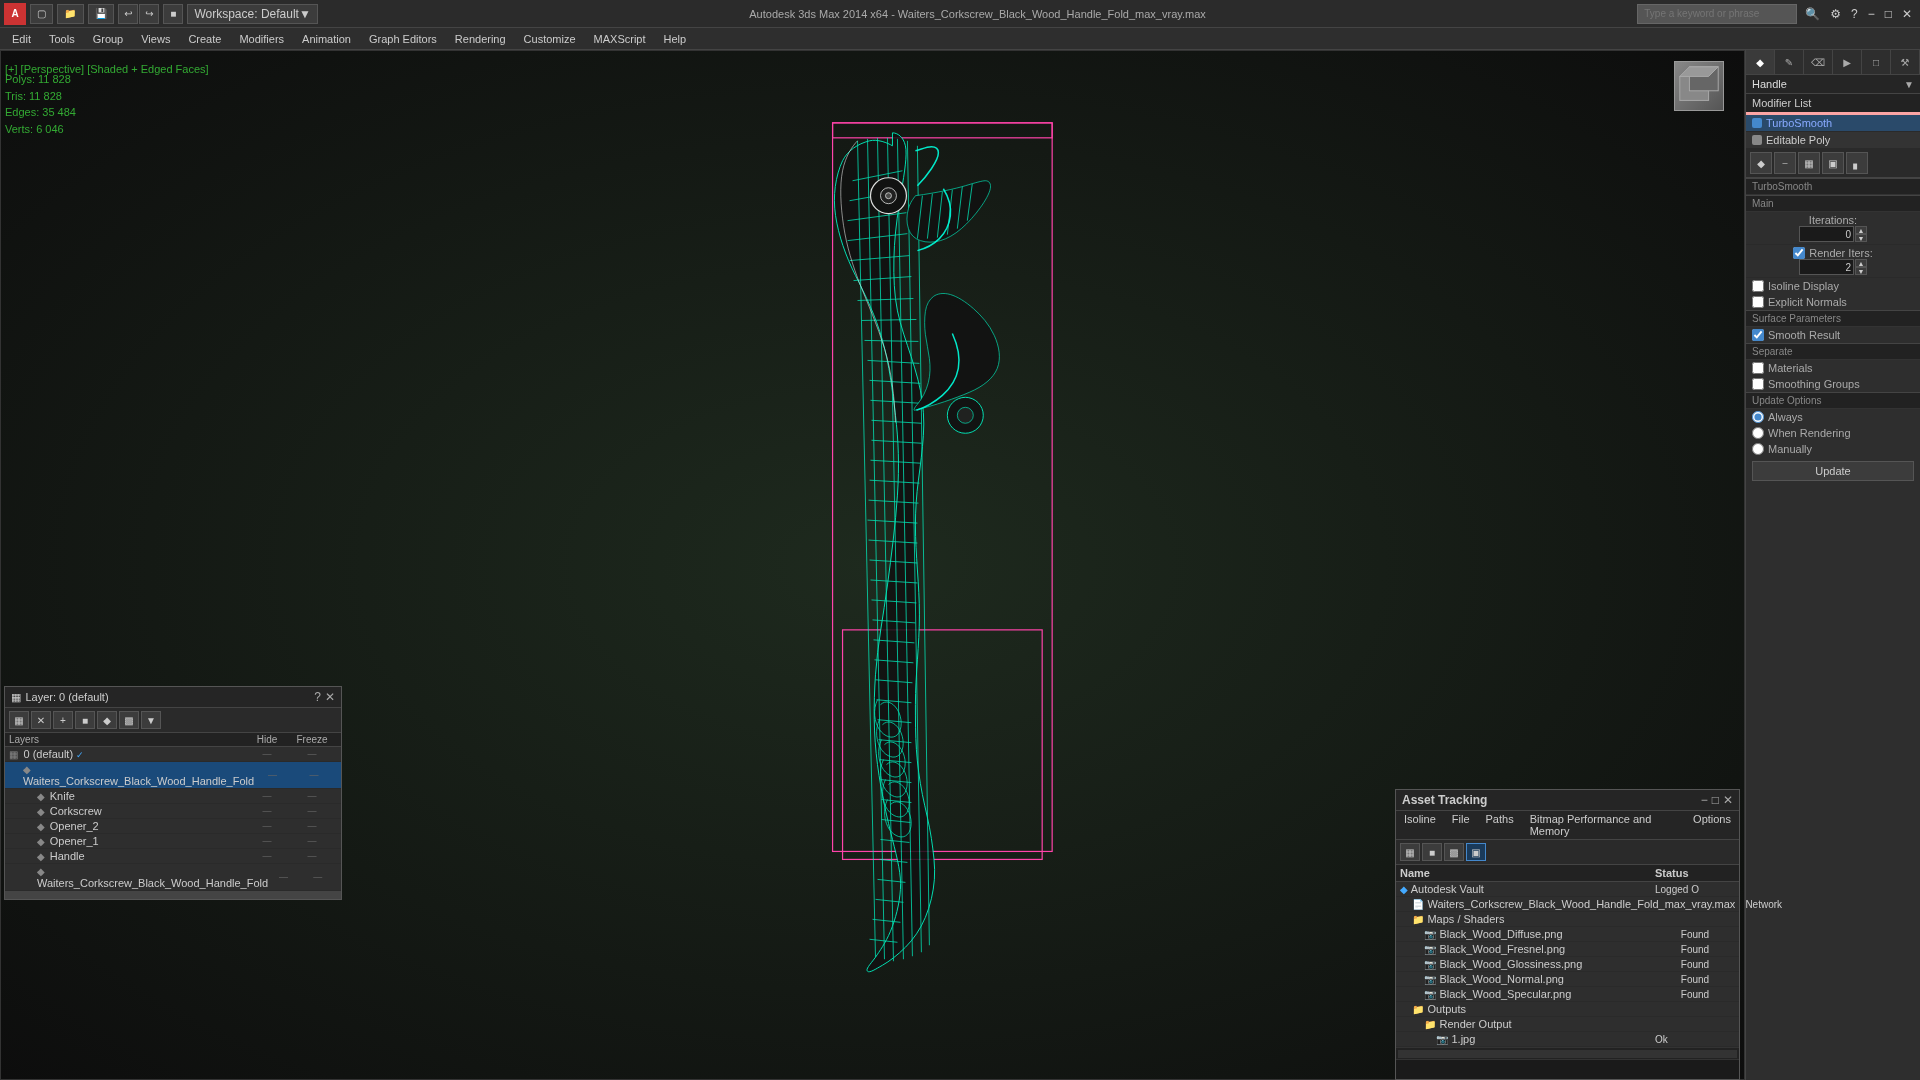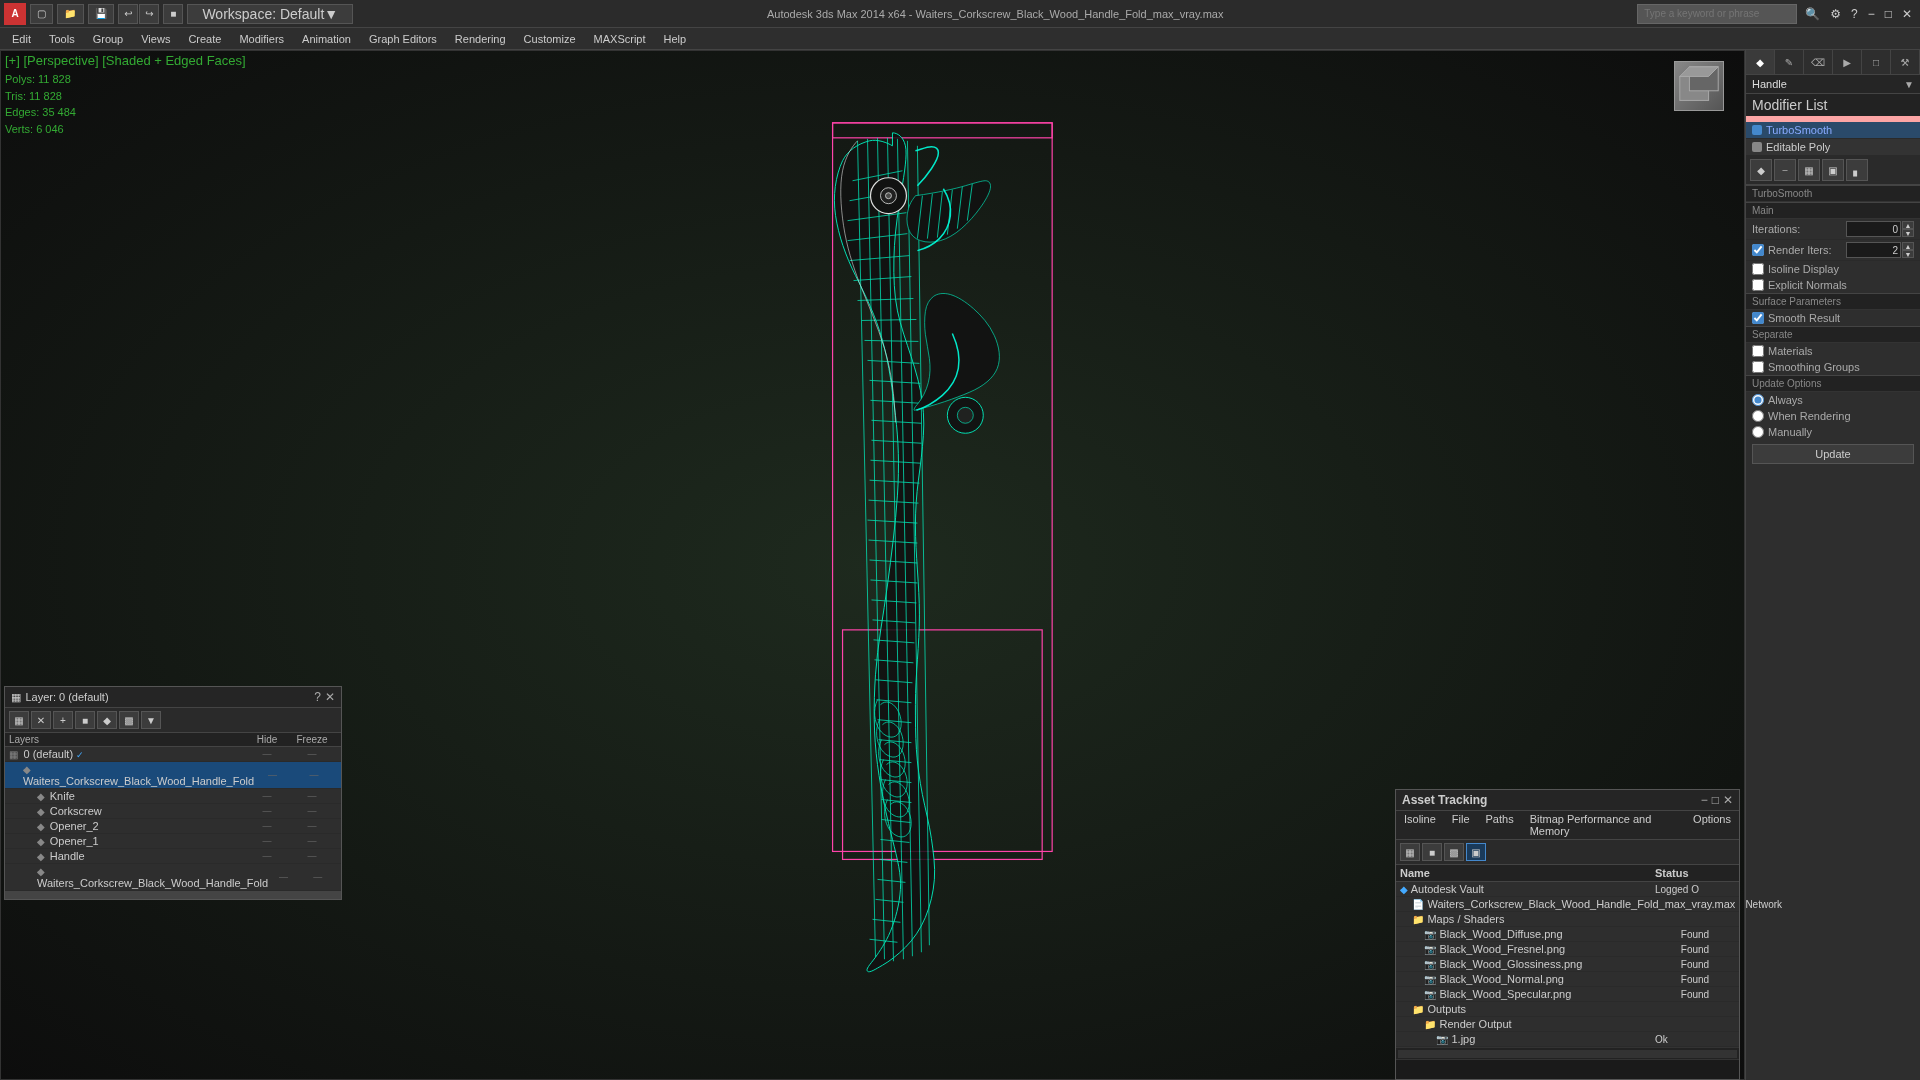--- a/index.html
+++ b/index.html
@@ -2,68 +2,68 @@
 <html><head>
   <meta charset="utf-8">
   <style>
     * { margin: 0; padding: 0; box-sizing: border-box; }
     body { width: 1920px; height: 1080px; background: #3a3a3a; font-family: 'Arial', sans-serif; font-size: 11px; color: #ccc; overflow: hidden; }
 
     
     #topbar { display: flex; align-items: center; background: #2b2b2b; height: 28px; border-bottom: 1px solid #444; padding: 0 4px; gap: 4px; }
     #topbar .logo { width: 22px; height: 22px; background: #cc3333; display: flex; align-items: center; justify-content: center; color: white; font-weight: bold; font-size: 10px; }
     #topbar .toolbar-btn { background: #3c3c3c; border: 1px solid #555; color: #ccc; padding: 2px 6px; font-size: 10px; cursor: pointer; height: 20px; }
-    #topbar .workspace-dropdown { background: #3c3c3c; border: 1px solid #555; color: #ccc; padding: 2px 14px; font-size: 14px; height: 20px; min-width: 120px; display: flex; align-items: center; justify-content: space-between; cursor: pointer; }
+    #topbar .workspace-dropdown { background: #3c3c3c; border: 1px solid #555; color: #ccc; padding: 2px 6px; font-size: 12px; height: 20px; min-width: 120px; display: flex; align-items: center; justify-content: space-between; cursor: pointer; }
     #topbar .title { flex: 1; text-align: center; color: #aaa; font-size: 11px; }
     #topbar .search-box { background: #555; border: 1px solid #666; color: #ccc; padding: 2px 6px; font-size: 10px; height: 20px; width: 160px; }
     #topbar .icons { display: flex; gap: 2px; }
     #topbar .icon-btn { background: none; border: none; color: #ccc; cursor: pointer; font-size: 12px; padding: 2px 4px; }
     .undo-redo { display: flex; gap: 1px; }
     .undo-redo button { background: #3c3c3c; border: 1px solid #555; color: #ccc; font-size: 10px; cursor: pointer; width: 20px; height: 20px; }
 
     
     #menubar { display: flex; align-items: center; background: #2e2e2e; height: 22px; border-bottom: 1px solid #444; padding: 0 4px; gap: 2px; }
     #menubar .menu-item { color: #ccc; padding: 2px 8px; cursor: pointer; font-size: 11px; }
 
     
     #main { display: flex; height: calc(1080px - 50px); }
 
     
     #viewport { flex: 1; background: #1a1a1a; position: relative; overflow: hidden; border: 1px solid #333; }
-    #viewport-header { position: absolute; top: 2px; left: 4px; color: #3a3; font-size: 13px; z-index: 5; text-align: center; }
+    #viewport-header { position: absolute; top: 12px; left: 4px; color: #3a3; font-size: 11px; z-index: 5; text-align: center; }
     #viewport-stats { position: absolute; top: 20px; left: 4px; color: #3a3; font-size: 11px; z-index: 5; line-height: 1.5; }
 
     
     #viewport-3d { width: 100%; height: 100%; background: radial-gradient(ellipse at center, #1e2a1e 0%, #0d0d0d 100%); position: relative; }
 
     
     #navcube { position: absolute; top: 10px; right: 10px; width: 60px; height: 60px; }
     #navcube .cube { width: 50px; height: 50px; background: linear-gradient(135deg, #888 0%, #555 100%); border: 1px solid #999; display: flex; align-items: center; justify-content: center; font-size: 9px; color: #ddd; }
 
     
     #right-panel { width: 175px; background: #2e2e2e; border-left: 1px solid #444; display: flex; flex-direction: column; }
     #right-panel-tabs { display: flex; background: #252525; border-bottom: 1px solid #444; }
     #right-panel-tabs .tab { flex: 1; height: 24px; background: #2e2e2e; border: none; border-right: 1px solid #444; color: #aaa; font-size: 10px; cursor: pointer; display: flex; align-items: center; justify-content: center; }
     #right-panel-tabs .tab.active { background: #3a3a3a; color: #fff; }
 
     .panel-header { background: #252525; padding: 3px 6px; font-size: 11px; color: #ddd; border-bottom: 1px solid #444; display: flex; align-items: center; justify-content: space-between; }
     .panel-header .dropdown-arrow { color: #aaa; font-size: 10px; }
 
-    .modifier-list-header { background: #222; padding: 3px 6px; font-size: 14px; color: #ccc; border-bottom: 6px solid #fca5a5; }
+    .modifier-list-header { background: #222; padding: 3px 6px; font-size: 11px; color: #ccc; border-bottom: 3px solid #fca5a5; }
     .modifier-item { display: flex; align-items: center; gap: 4px; padding: 2px 6px; background: #333; border-bottom: 1px solid #2a2a2a; font-size: 11px; color: #ccc; }
     .modifier-item.active-mod { background: #2a4a6a; color: #8af; }
     .modifier-color-box { width: 10px; height: 10px; border-radius: 2px; }
 
     .modifier-preview { height: 55px; background: #222; border-bottom: 1px solid #444; display: flex; align-items: center; justify-content: center; }
 
     .panel-toolbar { display: flex; gap: 2px; padding: 3px 4px; background: #2a2a2a; border-bottom: 1px solid #444; flex-wrap: wrap; }
     .panel-toolbar-btn { background: #3c3c3c; border: 1px solid #555; color: #ccc; width: 22px; height: 22px; font-size: 10px; cursor: pointer; display: flex; align-items: center; justify-content: center; }
 
     .section-title { background: #222; padding: 2px 6px; font-size: 10px; color: #888; border-bottom: 1px solid #333; border-top: 1px solid #444; }
-    .param-row { display: flex; align-items: center; justify-content: space-between; padding: 2px 6px; border-bottom: 1px solid #2a2a2a; font-size: 11px; }
+    .param-row { display: flex; align-items: center; justify-content: space-between; padding: 2px 6px; border-bottom: 1px solid #2a2a2a; font-size: 11px; flex-direction: column; }
     .param-label { color: #aaa; }
     .param-value { background: #1a1a1a; border: 1px solid #555; color: #ccc; width: 55px; height: 16px; font-size: 10px; text-align: right; padding: 0 2px; display: flex; align-items: center; justify-content: flex-end; }
     .param-spinners { display: flex; flex-direction: column; margin-left: 1px; }
     .param-spinners button { background: #3c3c3c; border: 1px solid #555; color: #ccc; width: 12px; height: 8px; font-size: 7px; cursor: pointer; line-height: 1; padding: 0; }
 
     .checkbox-row { display: flex; align-items: center; gap: 4px; padding: 2px 6px; font-size: 11px; color: #aaa; }
     .checkbox-row input[type=checkbox] { width: 12px; height: 12px; accent-color: #4488cc; }
     .radio-row { display: flex; align-items: center; gap: 4px; padding: 2px 6px; font-size: 11px; color: #aaa; }
     .radio-row input[type=radio] { width: 12px; height: 12px; accent-color: #4488cc; }
 

